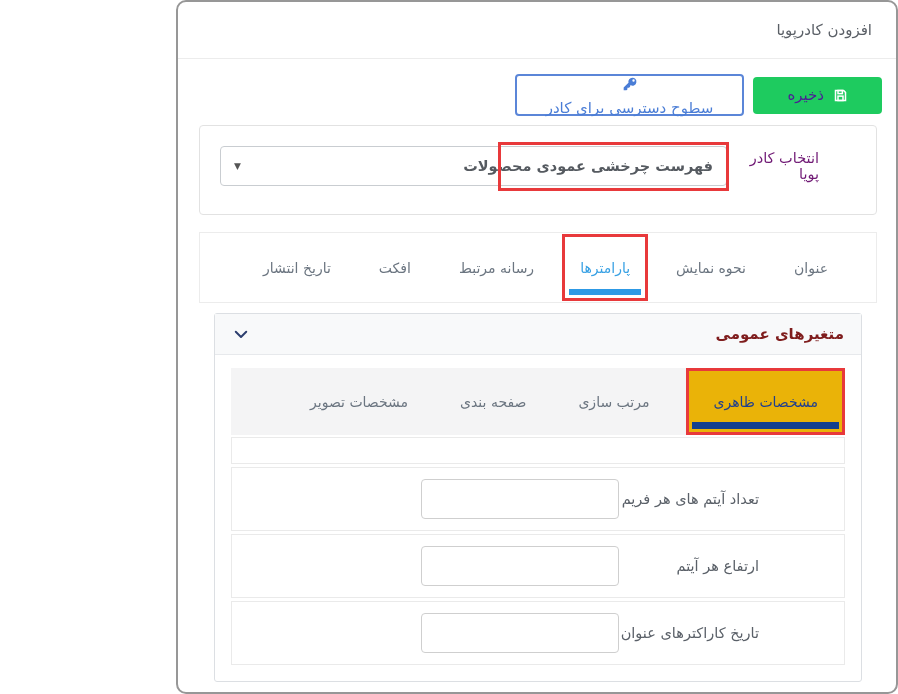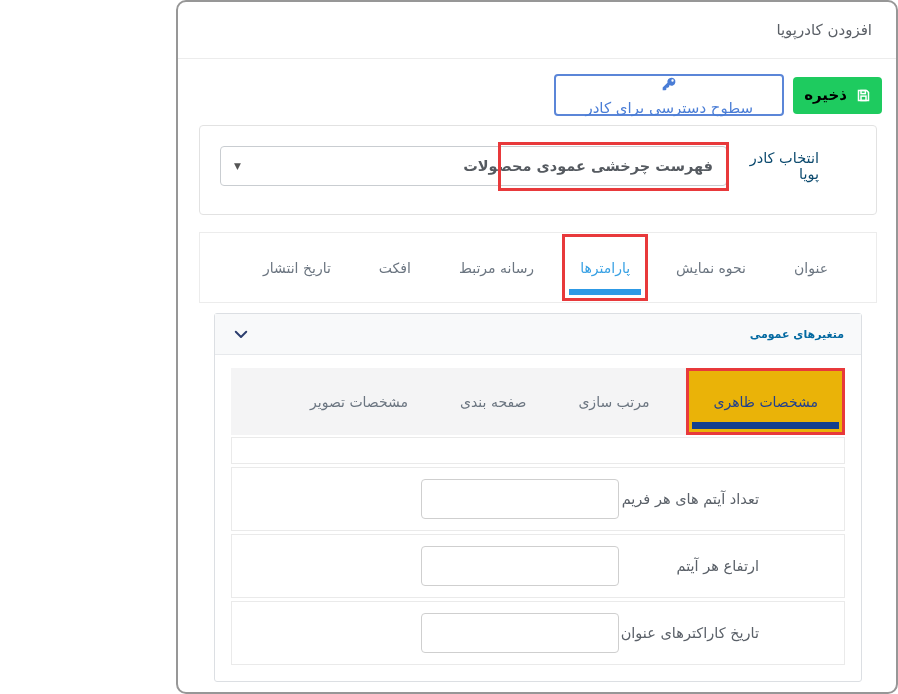--- a/index.html
+++ b/index.html
@@ -22,36 +22,36 @@
   .page-header{
     height:57px;display:flex;align-items:center;
     padding:0 24px;border-bottom:1px solid #ececec;
   }
   .page-title{font-size:15px;color:#5a5f66;}
   
   .toolbar{display:flex;align-items:center;gap:9px;padding:15px 14px 0 14px;}
   .btn{display:inline-flex;align-items:center;gap:9px;cursor:pointer;
        border-radius:4px;font-family:inherit;font-size:15px;line-height:1;}
   .btn-save{
-    background:var(--save-green);color:#000000;border:none;
-    padding:0 11px;height:37px;font-weight:bold;
+    background:var(--save-green);color:#4c1d95;border:none;
+    padding:0 34px;height:37px;
   }
   .btn-access{
     background:#fff;color:var(--access-blue);
     border:2px solid #5b86d8;padding:0 29px;height:42px;flex-direction:column;
   }
   .btn .ic{display:inline-flex;}
   
   .card{
     margin:9px 19px 0 21px;border:1px solid #e2e2e2;border-radius:4px;
     background:#fff;
   }
   .selector-card{padding:20px 57px 28px 20px;}
   .select-row{display:flex;align-items:center;}
-  .select-label{width:80px;font-size:14.5px;color:#0c4a6e;flex:0 0 auto;}
+  .select-label{width:80px;font-size:14.5px;color:#701a75;flex:0 0 auto;}
   .select-wrap{flex:1;position:relative;margin-right:12px;}
   .select-box{
     height:40px;border:1px solid #c9cdd1;border-radius:4px;background:#fff;
     display:flex;align-items:center;justify-content:space-between;
     padding:0 13px;cursor:pointer;
   }
   .select-value{font-size:14.5px;color:#555a60;font-weight:bold;}
   .select-caret{font-size:9px;color:#555;}
   .hl-select{
     position:absolute;top:-4px;bottom:-5px;right:-2px;width:231px;
@@ -81,21 +81,21 @@
     content:"";position:absolute;left:4px;right:4px;bottom:3px;height:6px;
     background:var(--tab-underline-blue);
   }
   
   .panel{margin:10px 15px 0;border:1px solid #dcdfe3;border-radius:3px;background:#fff;}
   .panel-header{
     display:flex;align-items:center;justify-content:space-between;
     padding:11px 17px;background:#f8f9fa;border-bottom:1px solid #e7e9ec;
     cursor:pointer;
   }
-  .panel-title{font-size:11px;font-weight:bold;color:#0369a1;}
+  .panel-title{font-size:15px;font-weight:bold;color:#7f1d1d;}
   .chev{display:inline-flex;color:#2c3e6e;}
   .panel-body{padding:13px 16px 16px;}
   .subtabs{
     background:#f4f4f5;height:67px;display:flex;align-items:stretch;
   }
   .subtab{
     display:flex;align-items:center;padding:0 26px;
     font-size:14px;color:#6b7580;cursor:pointer;white-space:nowrap;
   }
   .subtab.active{

